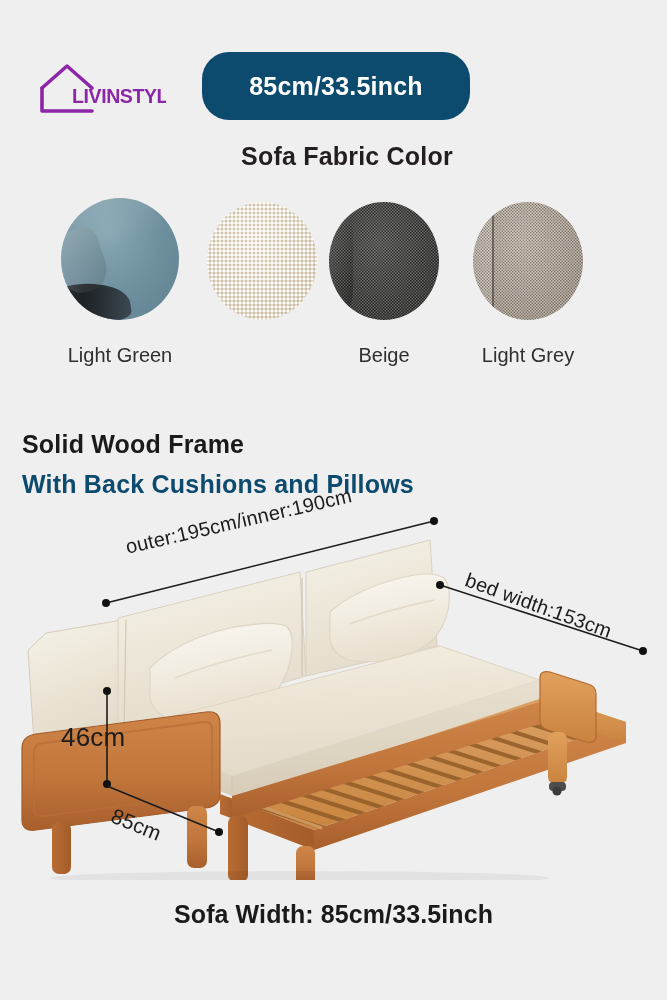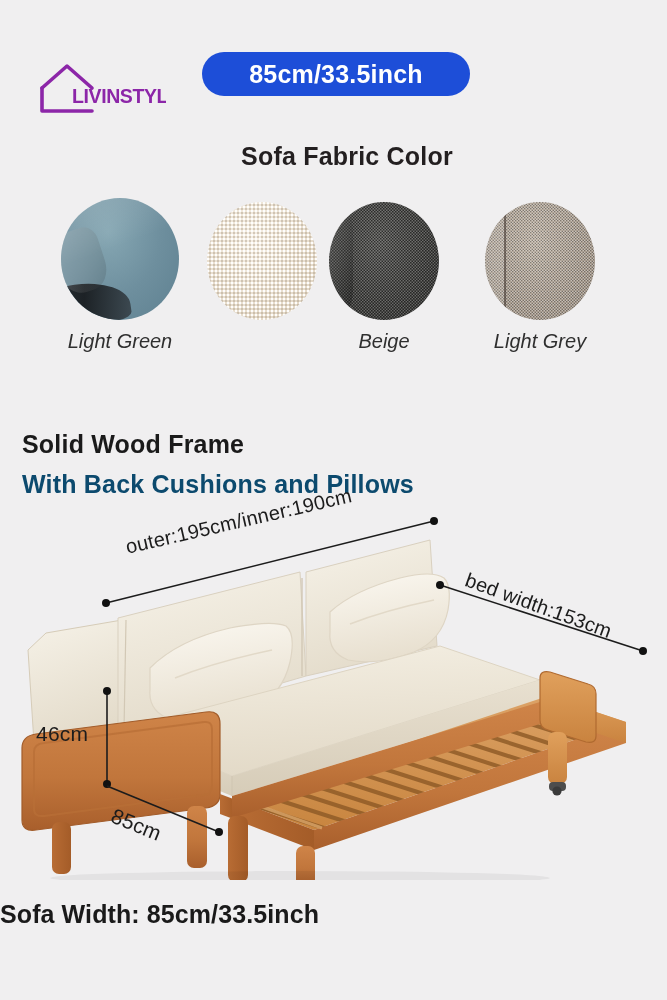--- a/index.html
+++ b/index.html
@@ -34,22 +34,22 @@
     width: 132px;
     height: 62px;
   }
   .brand-logo svg { display: block; width: 132px; height: 62px; }
 
   .size-pill {
     position: absolute;
     left: 202px;
     top: 52px;
     width: 268px;
-    height: 44px;
-    background: #1d4ed8;
+    height: 68px;
+    background: #0c4a6e;
     border-radius: 27px;
     display: flex;
     align-items: center;
     justify-content: center;
     color: #ffffff;
     font-size: 25px;
     font-weight: bold;
     letter-spacing: 0.2px;
   }
 
@@ -76,21 +76,21 @@
   }
 
   .swatch {
     position: absolute;
     width: 124px;
     text-align: center;
   }
   .swatch:nth-child(1) { left: 8px;   top: 2px; }
   .swatch:nth-child(2) { left: 150px; top: 6px; }
   .swatch:nth-child(3) { left: 272px; top: 6px; }
-  .swatch:nth-child(4) { left: 428px; top: 6px; }
+  .swatch:nth-child(4) { left: 416px; top: 6px; }
 
   .swatch-disc {
     width: 118px;
     height: 122px;
     border-radius: 50%;
     margin: 0 auto;
     position: relative;
     overflow: hidden;
   }
   .swatch:nth-child(2) .swatch-disc,
@@ -170,25 +170,24 @@
   }
   .disc-lightgrey::after {
     content: "";
     position: absolute;
     left: 0; top: 0;
     width: 17%; height: 100%;
     background: rgba(255,255,255,.13);
   }
 
   .swatch-label {
-    margin-top: 10px;
+    margin-top: 24px;
     font-size: 20px;
     color: #2f2f2f;
     white-space: nowrap;
-    font-style: italic;
   }
 
   
   .feature-heading {
     position: absolute;
     left: 22px;
     font-weight: bold;
     letter-spacing: 0.2px;
   }
   .feature-heading.line-1 {
@@ -229,40 +228,41 @@
     font-size: 20px;
   }
   .dim-bedwidth {
     left: 466px;
     top: 568px;
     transform: rotate(20deg);
     transform-origin: left center;
     font-size: 20px;
   }
   .dim-46 {
-    left: 36px;
+    left: 61px;
     top: 722px;
-    font-size: 21px;
+    font-size: 26px;
   }
   .dim-85 {
     left: 112px;
     top: 803px;
     transform: rotate(22deg);
     transform-origin: left center;
     font-size: 21px;
   }
 
   .dim-lines { position: absolute; left: 0; top: 0; width: 667px; height: 1000px; pointer-events: none; }
 
   
   .footer-specs {
     position: absolute;
     left: 0;
     top: 898px;
     width: 667px;
+    text-align: center;
   }
   .footer-specs div {
     font-size: 25px;
     font-weight: bold;
     color: #1a1a1a;
     line-height: 1.32;
     letter-spacing: .1px;
   }
 </style>
 </head>

